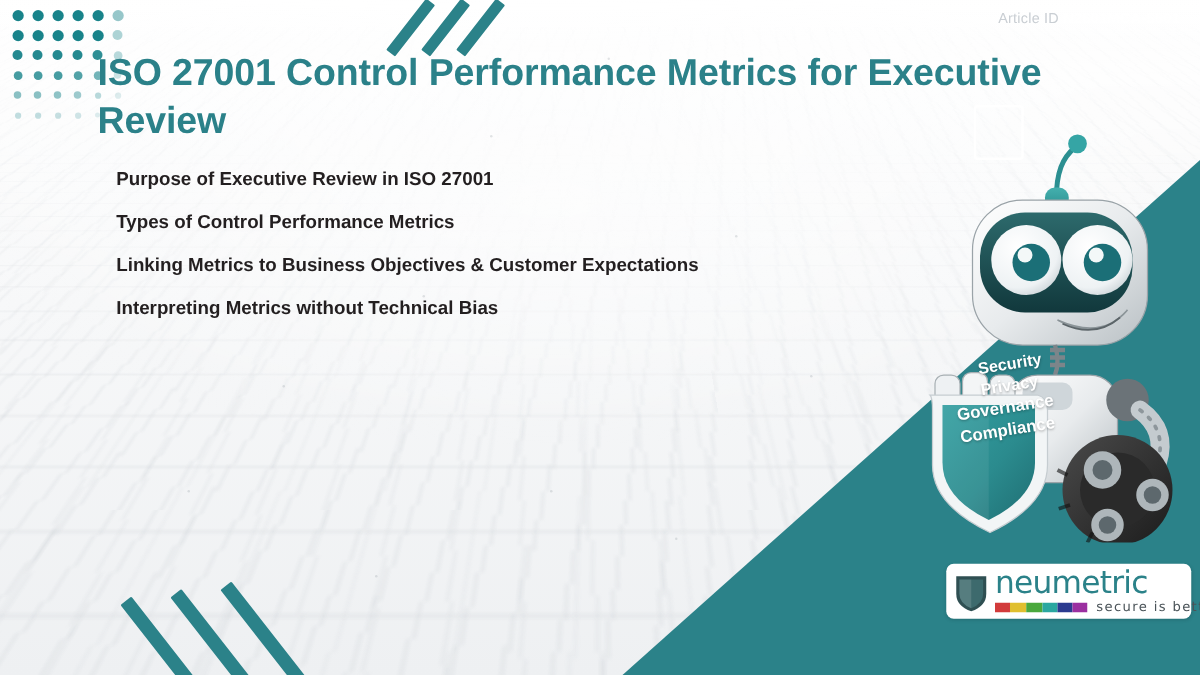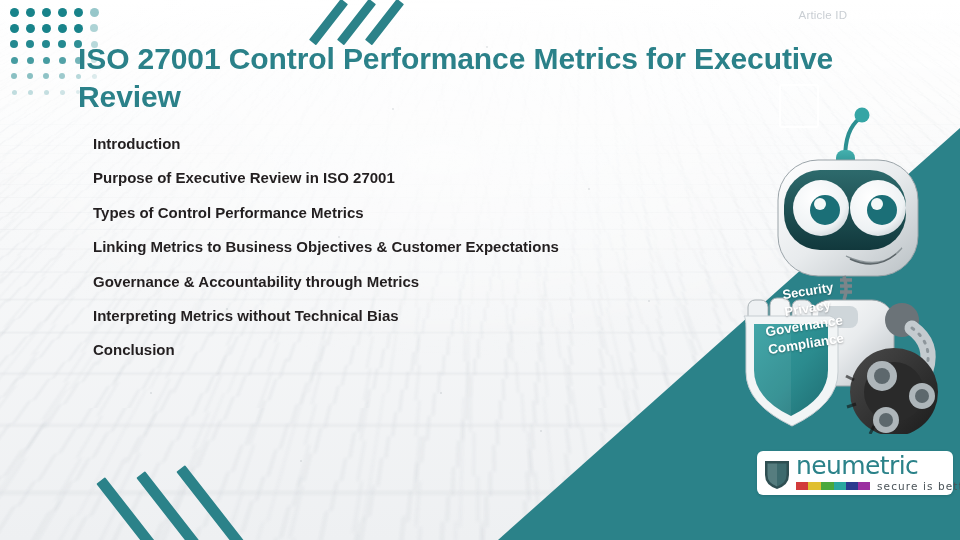--- a/index.html
+++ b/index.html
@@ -208,27 +208,24 @@
   <div class="sq-outline"></div>
 
   <div class="article-id">
     <span>Article ID</span>
     <b>N2601MCA-5501</b>
   </div>
 
   <div class="title">ISO 27001 Control Performance Metrics for Executive Review</div>
 
   <div class="toc">
-    <div class="item">Introduction</div>
     <div class="item">Purpose of Executive Review in ISO 27001</div>
     <div class="item">Types of Control Performance Metrics</div>
     <div class="item">Linking Metrics to Business Objectives &amp; Customer Expectations</div>
-    <div class="item">Governance &amp; Accountability through Metrics</div>
     <div class="item">Interpreting Metrics without Technical Bias</div>
-    <div class="item">Conclusion</div>
   </div>
 
   <svg class="robot" viewBox="0 0 236 330">
     <defs>
       <linearGradient id="bodyG" x1="0" y1="0" x2="1" y2="1">
         <stop offset="0" stop-color="#ffffff"></stop>
           <stop offset=".5" stop-color="#e8ebed"></stop>
           <stop offset="1" stop-color="#b9c0c4"></stop>
       </linearGradient>
       <linearGradient id="visorG" x1="0" y1="0" x2="0" y2="1">

